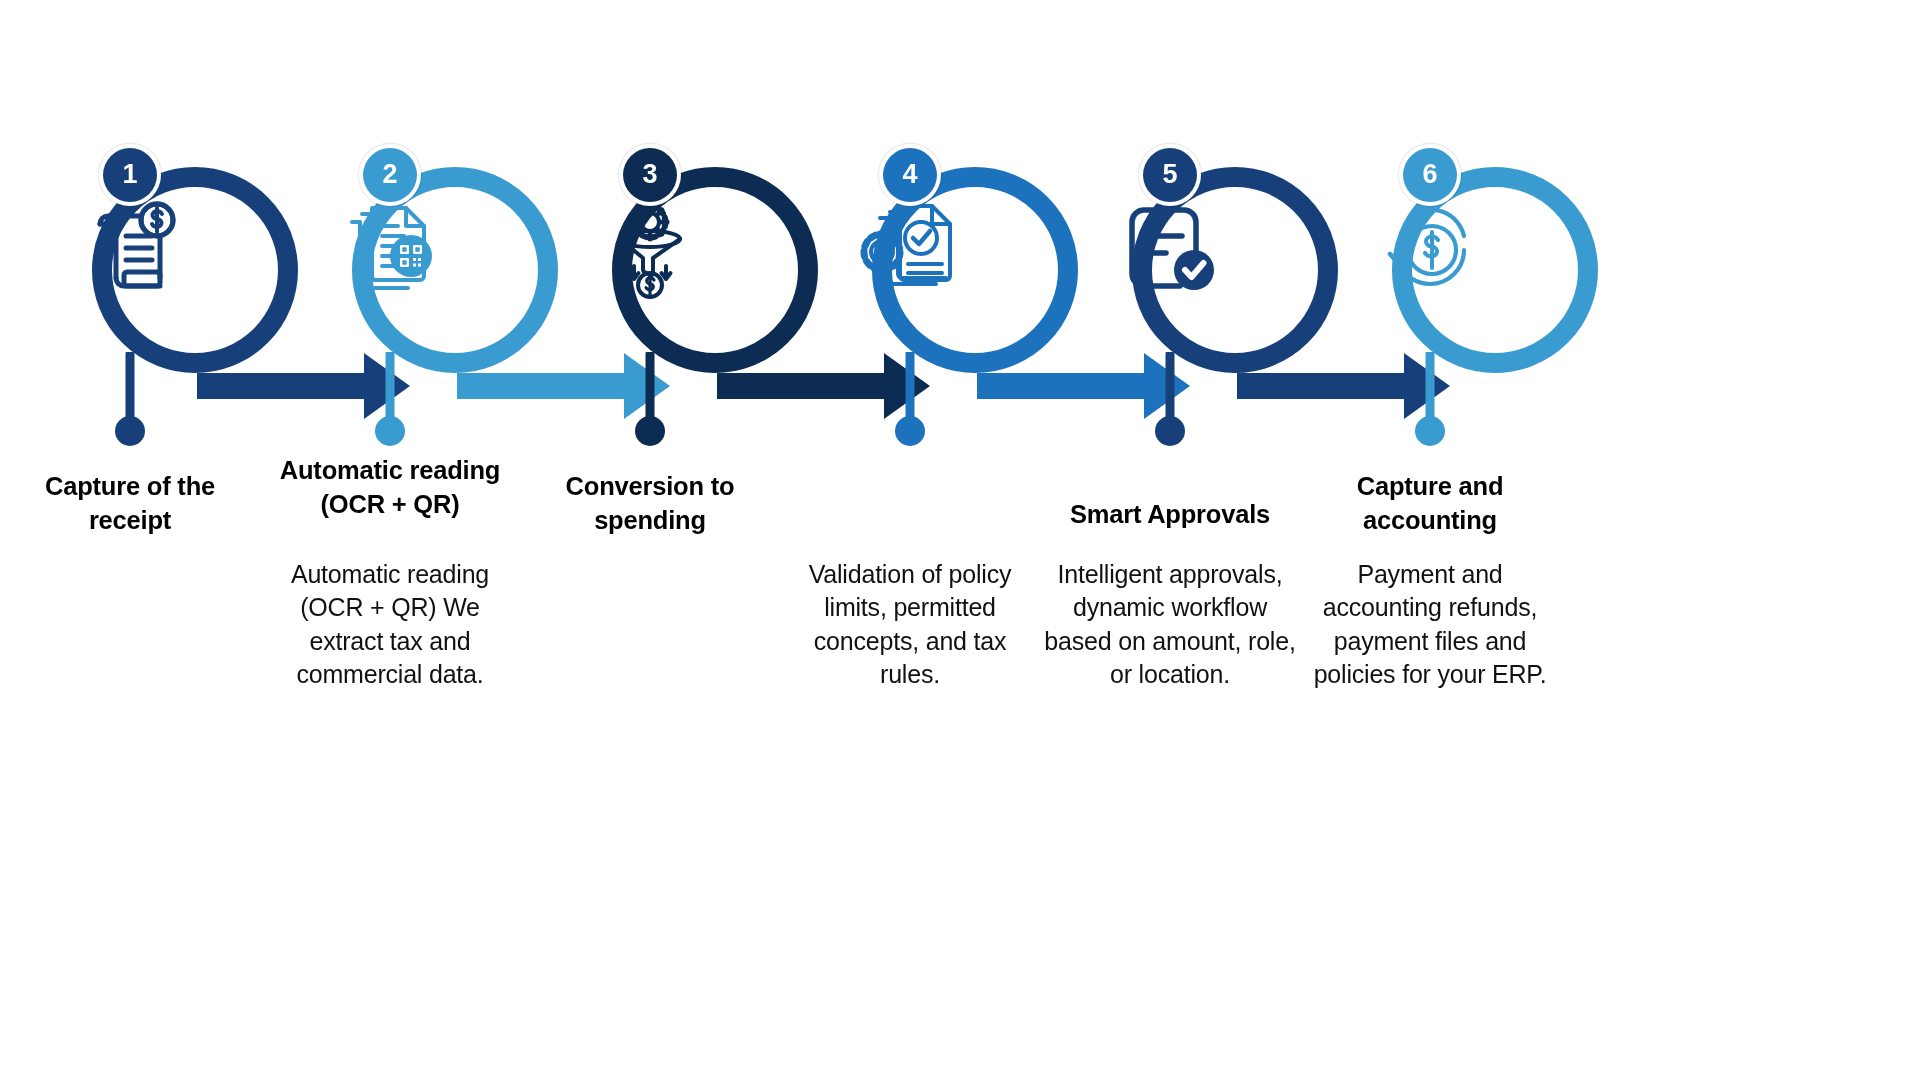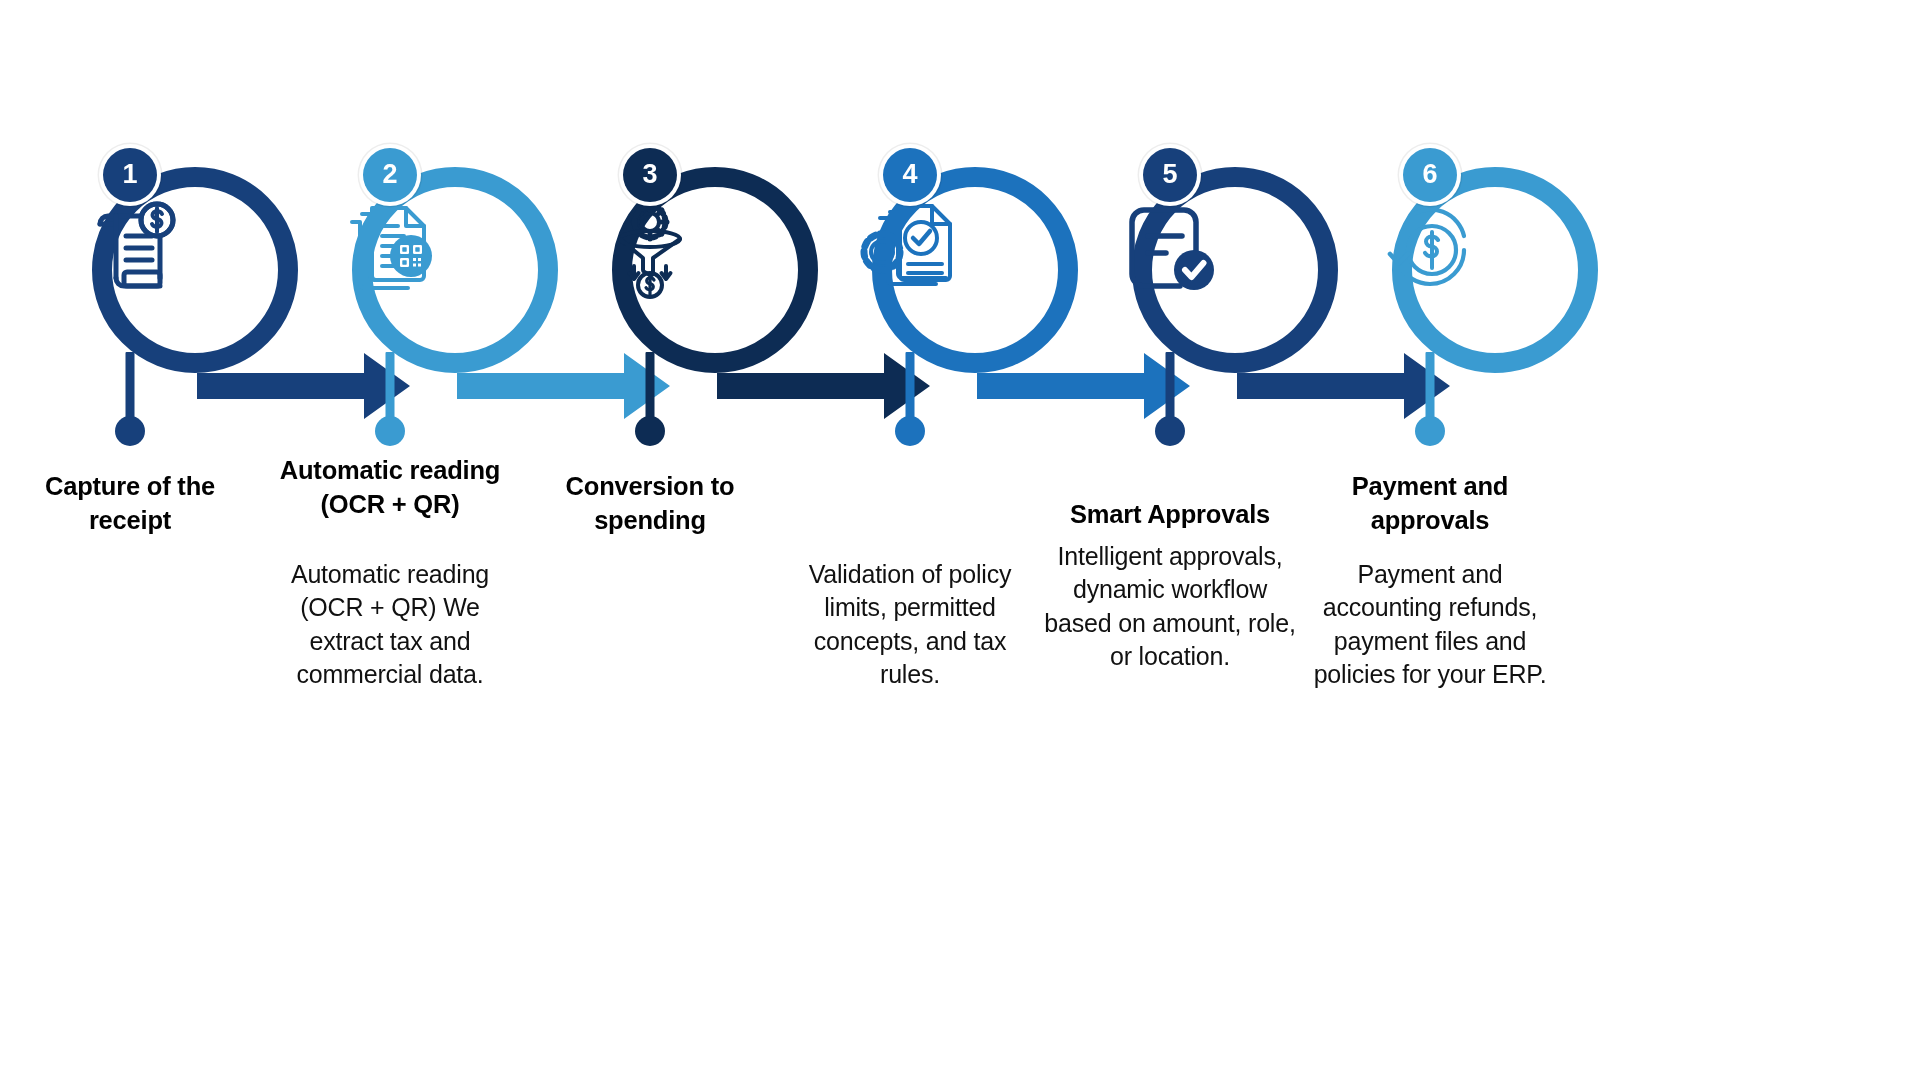--- a/index.html
+++ b/index.html
@@ -296,21 +296,21 @@
     </svg>
         </div>
         <div class="badge">
           <div class="disc" style="background: rgb(23, 64, 123);">5</div>
         </div>
         <div class="stem" style="background: rgb(23, 64, 123);"></div>
         <div class="dot" style="background: rgb(23, 64, 123);"></div>
         <div class="title" style="top: 470px; margin-top: 28px;">
           <div>Smart Approvals</div>
         </div>
-        <div class="desc" style="top: 540px;">Intelligent approvals, dynamic workflow based on amount, role, or location.</div>
+        <div class="desc" style="top: 558px;">Intelligent approvals, dynamic workflow based on amount, role, or location.</div>
       </div>
       <div class="step" style="left: 1300px;">
         <div class="ringwrap" style="left: calc(50% - 50px); transform: none;">
     <svg width="330" height="268" viewBox="0 0 330 268">
       <g>
         <circle cx="115" cy="115" r="93" fill="none" stroke="#3A9BD1" stroke-width="20"></circle>
 
         <path d="M115 218 a-10 10 0 0 0 10 10" fill="none"></path>
       </g>
     </svg>
@@ -324,18 +324,18 @@
       <path d="M33 20 a34 34 0 0 1 53 20"></path>
       <path d="M12 58 L20.5 67.5 L30 58" stroke-width="4.6"></path>
     </svg>
         </div>
         <div class="badge">
           <div class="disc" style="background: rgb(58, 155, 209);">6</div>
         </div>
         <div class="stem" style="background: rgb(58, 155, 209);"></div>
         <div class="dot" style="background: rgb(58, 155, 209);"></div>
         <div class="title" style="top: 470px;">
-          <div>Payment and approvals</div>
+          <div>Capture and accounting</div>
         </div>
         <div class="desc" style="top: 558px;">Payment and accounting refunds, payment files and policies for your ERP.</div>
       </div>
     </div>
 </div>
 
 </body></html>

